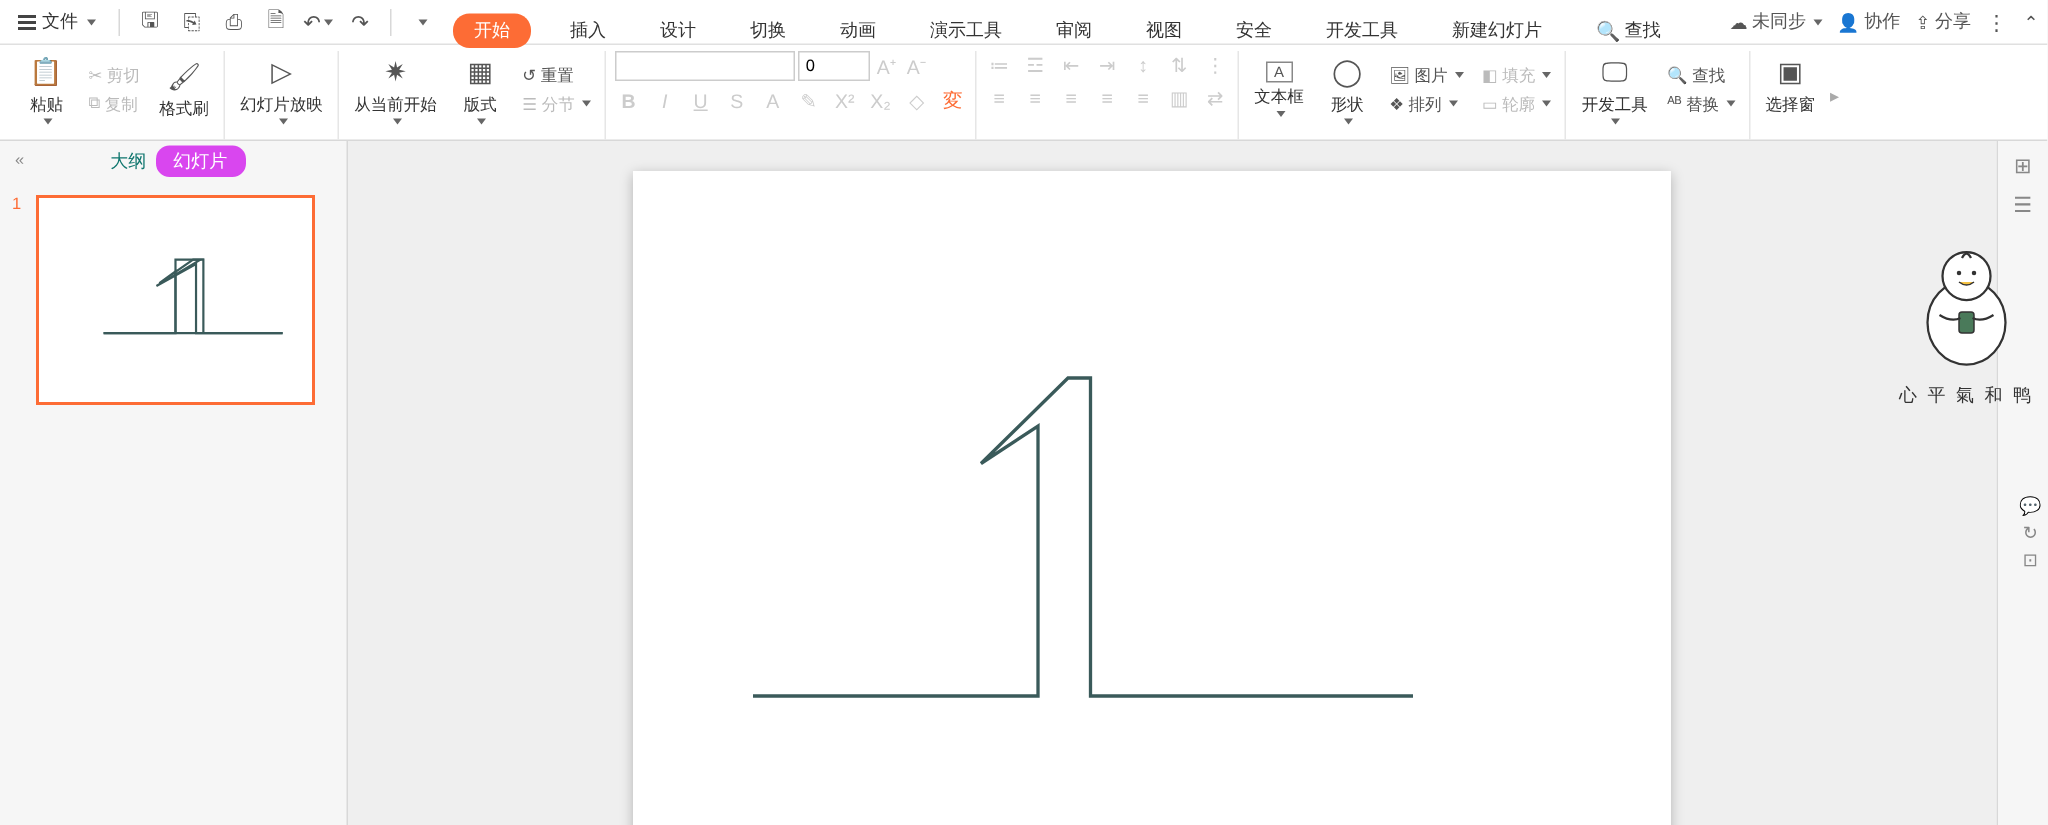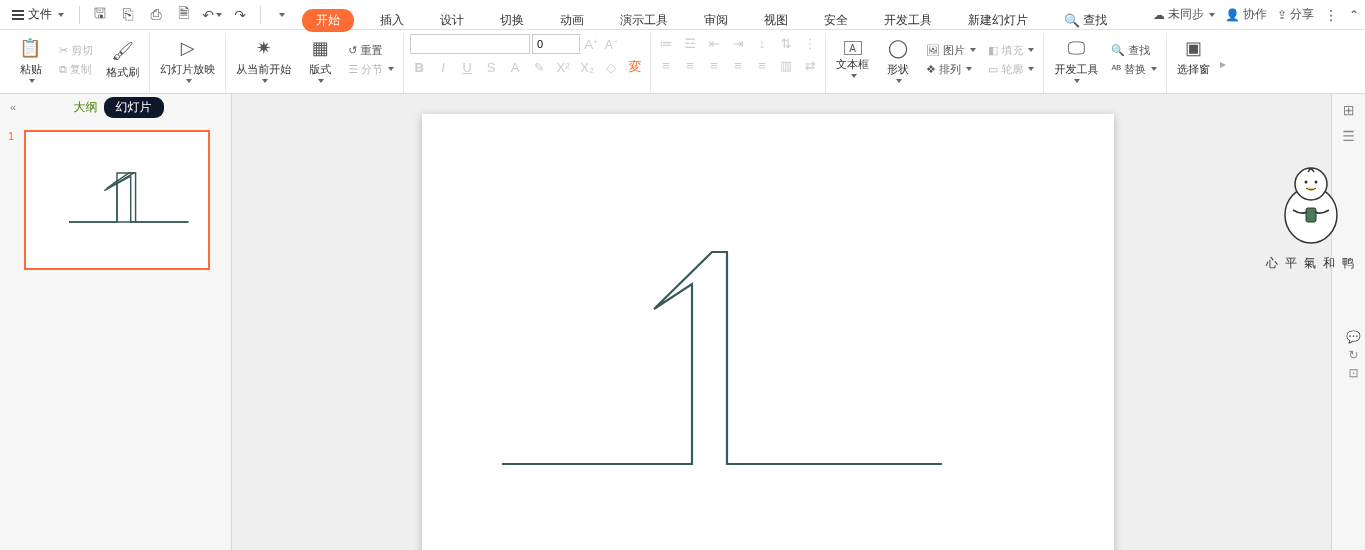--- a/index.html
+++ b/index.html
@@ -55,22 +55,22 @@
 .font-input { width:120px; height:20px; border:1px solid #ccc; background:#fff; }
 .size-input { width:48px; height:20px; border:1px solid #ccc; background:#fff; padding:0 4px; font-size:11px; }
 .sq { width:18px; height:18px; display:flex; align-items:center; justify-content:center; font-size:13px; color:#888; cursor:pointer; }
 .sq.d { color:#ccc; }
 
 .workspace { display:flex; height:456px; background:#f0f0f0; }
 .side-panel { width:232px; background:#f6f6f6; border-right:1px solid #d8d8d8; display:flex; flex-direction:column; }
 .side-head { height:26px; display:flex; align-items:center; justify-content:center; gap:12px; }
 .collapse-ico { position:absolute; left:10px; color:#888; font-size:11px; }
 .side-head-wrap { position:relative; display:flex; align-items:center; justify-content:center; width:100%; }
-.side-tab { font-size:12px; color:#4d7c0f; cursor:pointer; padding:2px 6px;}
-.side-tab.active { background:#0f172a; color:#fff; border-radius:9px; padding:2px 12px; }
+.side-tab { font-size:12px; color:#0f766e; cursor:pointer; padding:2px 6px;}
+.side-tab.active { background:#d946ef; color:#fff; border-radius:9px; padding:2px 12px; }
 .thumbs { flex:1; padding:10px 8px; overflow:auto; }
 .thumb-row { display:flex; gap:6px; }
 .thumb-num { color:#fd6c35; font-size:11px; width:10px; }
 .thumb { width:186px; height:140px; background:#fff; border:2px solid #fd6c35; position:relative; }
 .thumb svg { position:absolute; inset:0; }
 
 .canvas-area { flex:1; position:relative; overflow:hidden; background:#efefef; }
 .slide { position:absolute; left:190px; top:20px; width:692px; height:520px; background:#fff; box-shadow:0 2px 8px rgba(0,0,0,0.25); }
 .slide svg { position:absolute; inset:0; }
 

